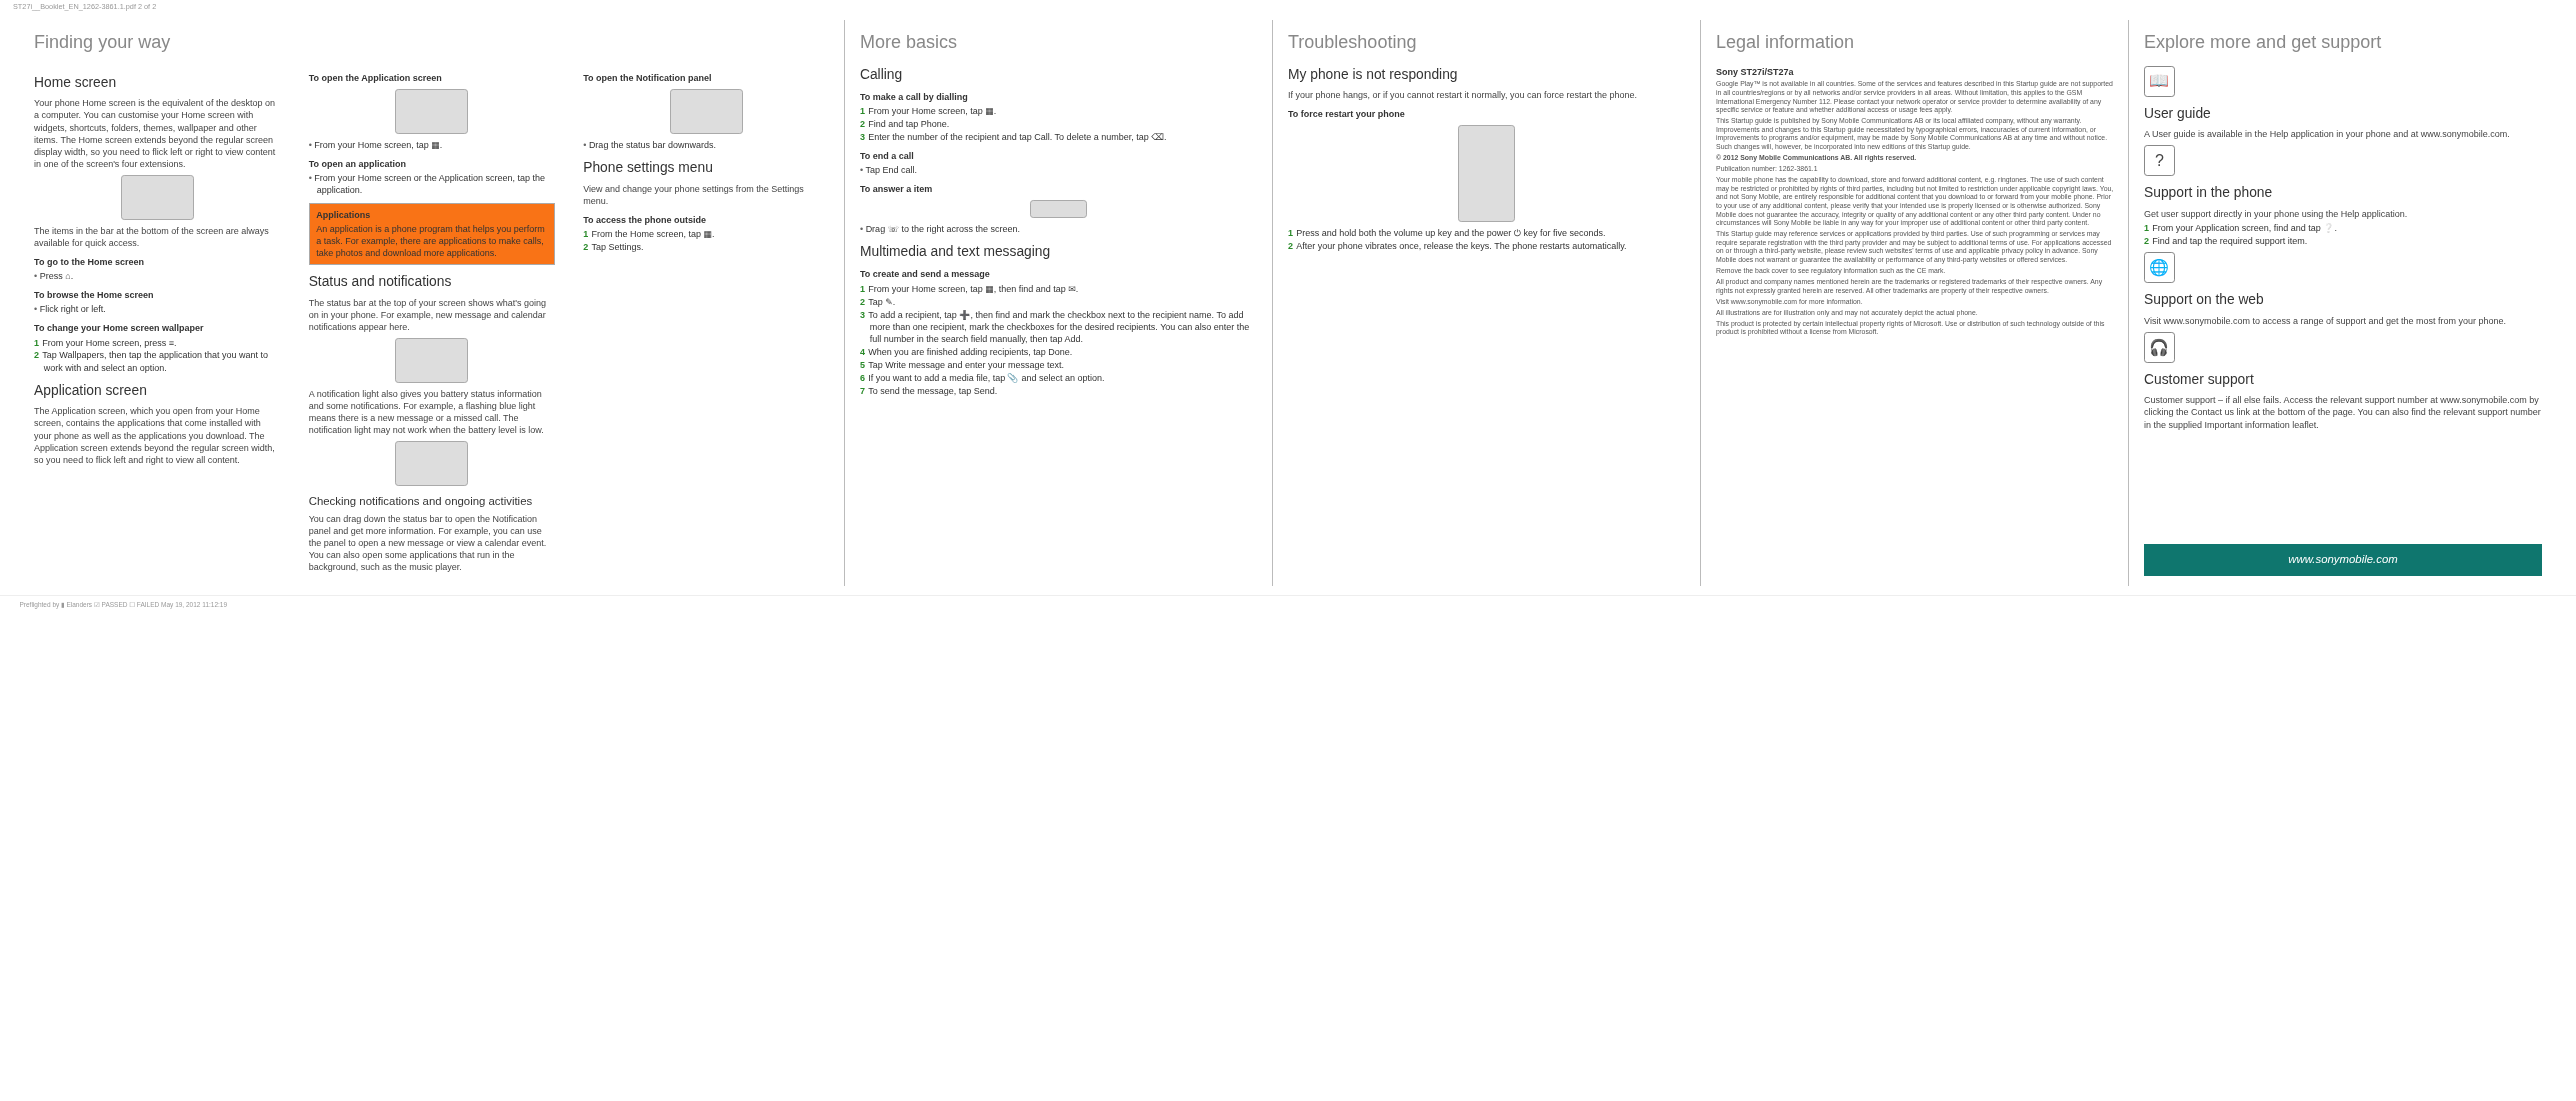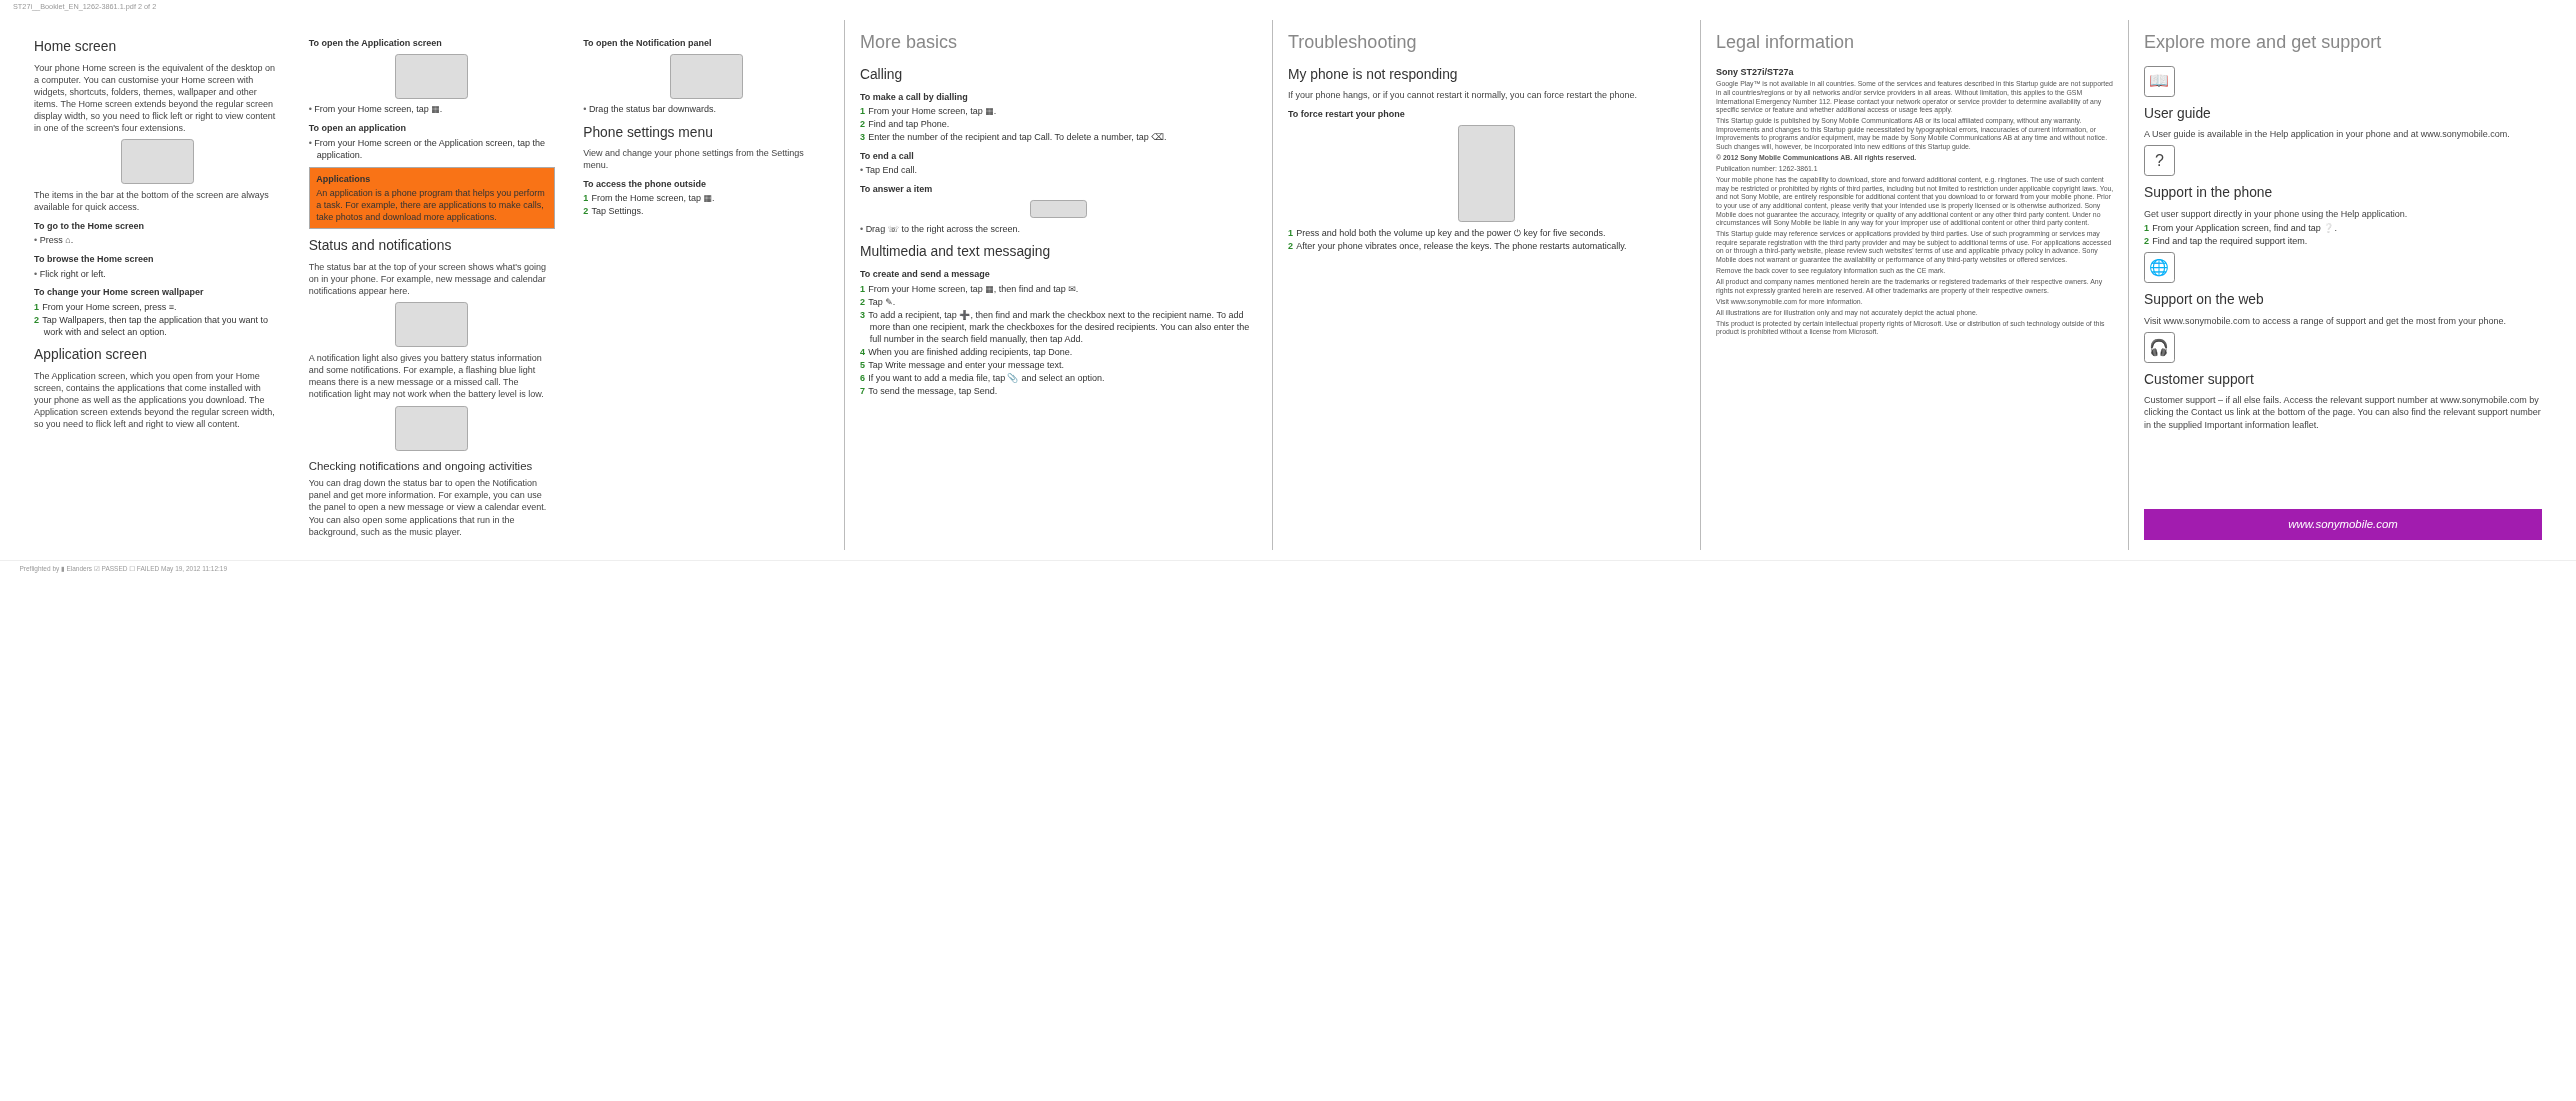--- a/index.html
+++ b/index.html
@@ -94,21 +94,21 @@
     border-radius: 3.2px;
     display: flex;
     align-items: center;
     justify-content: center;
     margin: 4.9px 0 8px 0;
     font-size: 16px;
     color: #444;
   }
   .small { font-size: 6.9px; line-height: 1.25; color: #555; }
   .url-bar {
-    background: #a21caf;
+    background: #0f766e;
     color: #fff;
     text-align: center;
     font-style: italic;
     font-size: 11.4px;
     padding: 8px;
     margin-top: 9px;
   }
   b { font-weight: 700; }
   .footer-print {
     font-size: 6.5px;
@@ -118,20 +118,21 @@
   }
 </style>
 </head>
 <body>
 
 <div class="page-header">ST27i__Booklet_EN_1262-3861.1.pdf  2  of   2</div>
 
 <div class="spread">
 
   <div class="panel wide">
+    <h1>Finding your way</h1>
     <div class="columns">
 
       <div class="col">
         <h2>Home screen</h2>
         <p>Your phone Home screen is the equivalent of the desktop on a computer. You can customise your Home screen with widgets, shortcuts, folders, themes, wallpaper and other items.
 The Home screen extends beyond the regular screen display width, so you need to flick left or right to view content in one of the screen's four extensions.</p>
         <div class="img-ph"></div>
         <p>The items in the bar at the bottom of the screen are always available for quick access.</p>
         <h4 class="sub">To go to the Home screen</h4>
         <ul>

